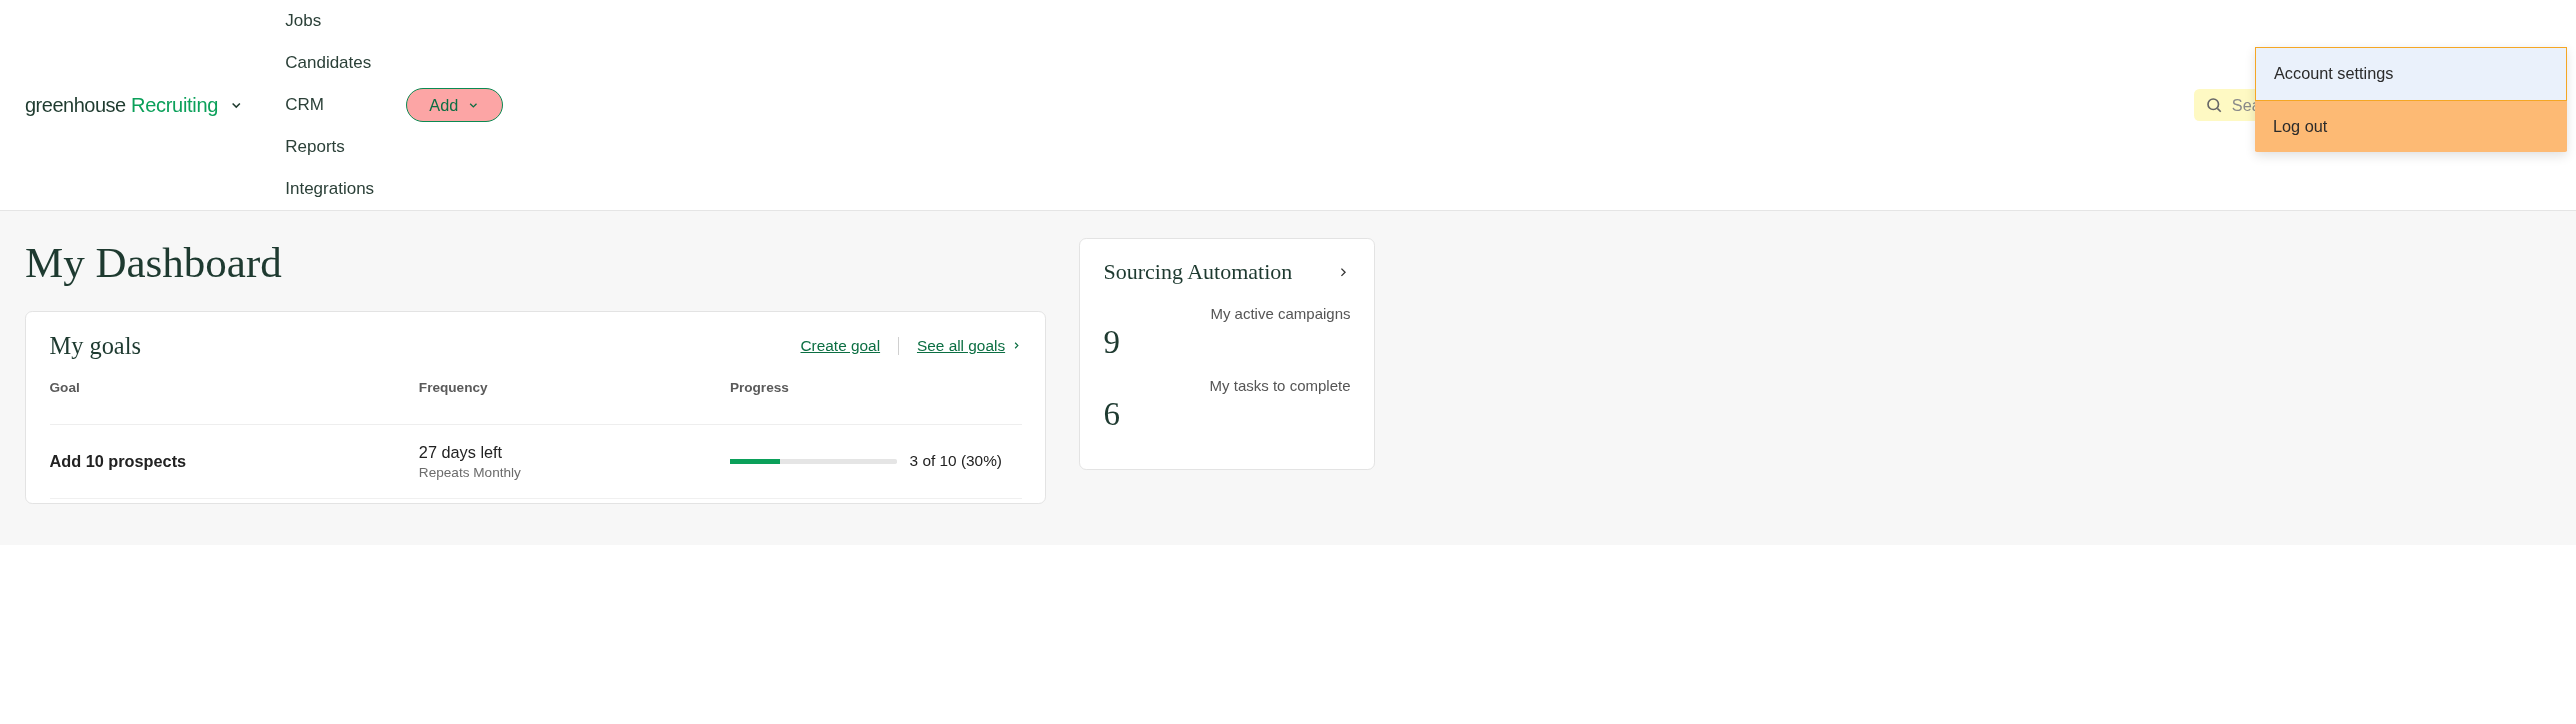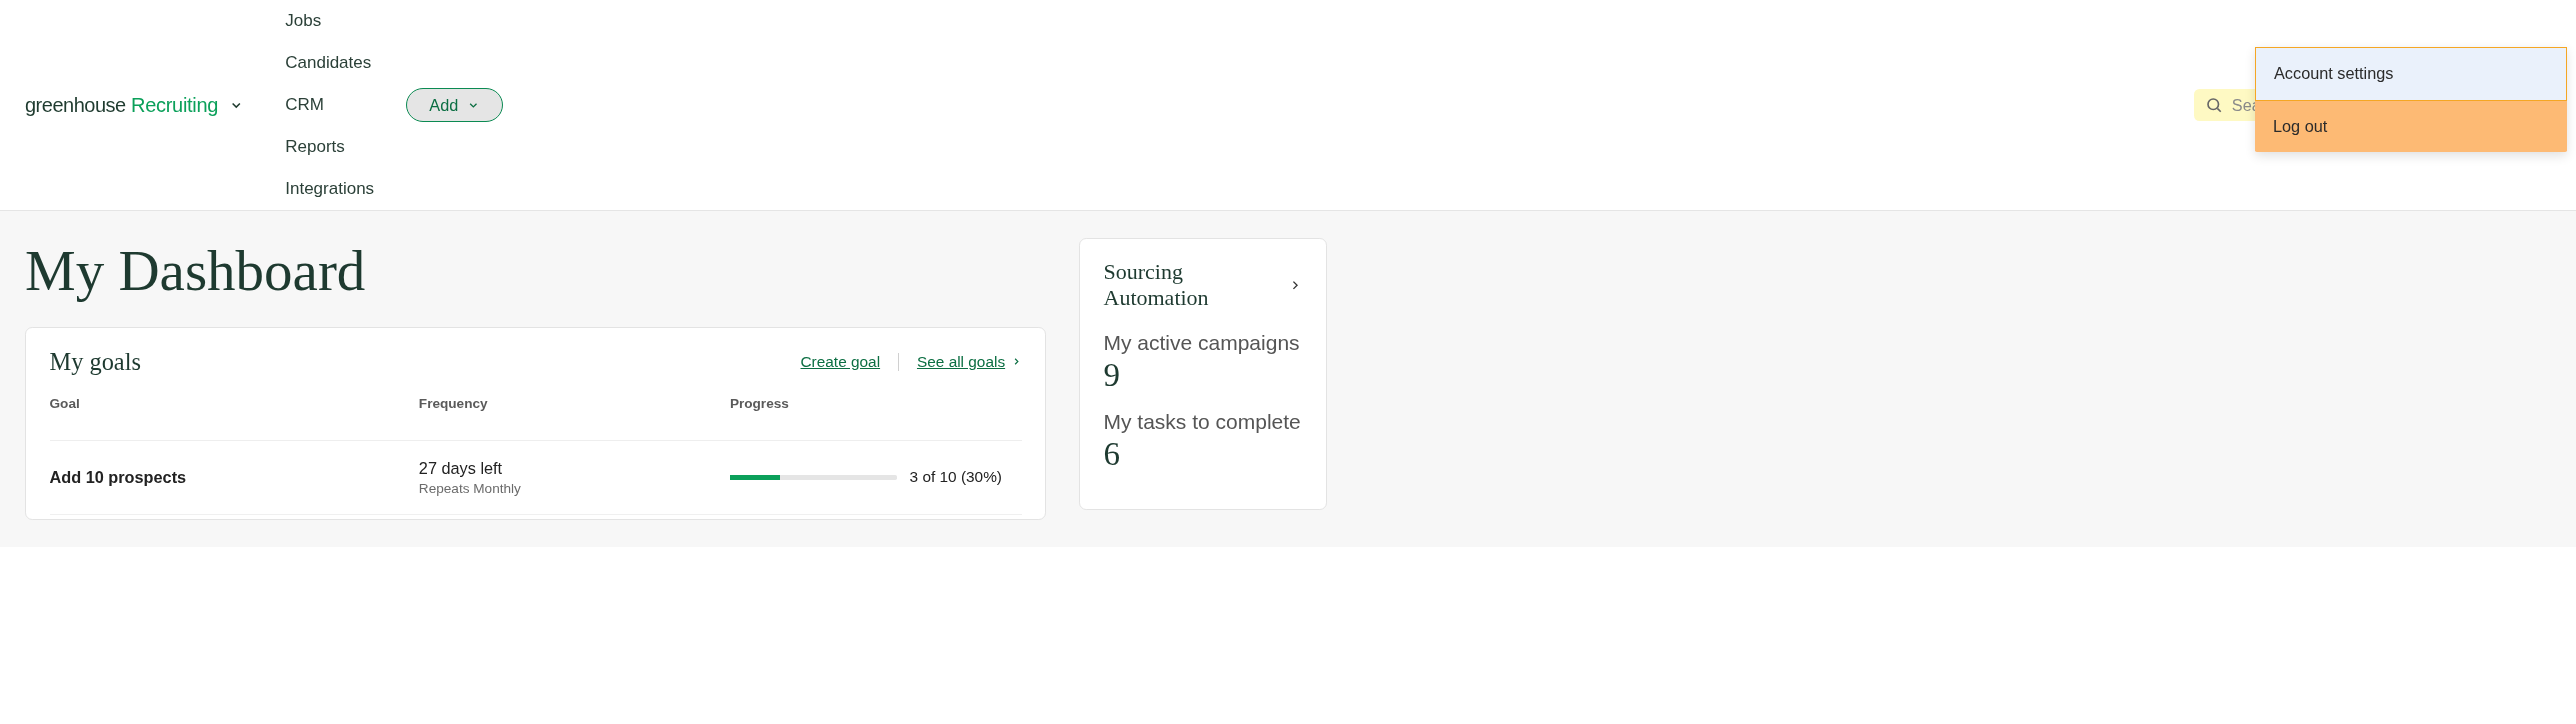--- a/index.html
+++ b/index.html
@@ -55,21 +55,21 @@
       color: #2b4038;
       cursor: pointer;
     }
     .add-btn {
       margin-left: 25px;
       border: 1.4px solid #0b8a52;
       color: #0b6e42;
       border-radius: 20px;
       padding: 6.3px 22px;
       font-size: 16.3px;
-      background: #e5e5e5;
+      background: #fca5a5;
       display: inline-flex;
       align-items: center;
       gap: 9px;
       cursor: pointer;
     }
     .spacer {
       flex: 1;
     }
     .search-wrap {
       display: flex;
@@ -144,21 +144,21 @@
     .page-body {
       background: #f7f7f7;
       padding: 27px 25px;
       min-height: 334px;
       display: flex;
       gap: 33px;
       align-items: flex-start;
     }
     .page-title {
       font-family: Georgia, "Times New Roman", serif;
-      font-size: 57px;
+      font-size: 43px;
       font-weight: 400;
       color: #1e3a30;
       margin-bottom: 23.5px;
     }
     .main-col {
       flex: 1;
       max-width: 1021px;
     }
     .card {
       background: #fff;
@@ -250,43 +250,44 @@
       left: 0;
       top: 0;
       bottom: 0;
       background: #0ba05a;
     }
     .progress-text {
       font-size: 15.4px;
       color: #222;
     }
     .side-col {
-      width: 248px;
+      width: 296px;
     }
     .side-card {
       background: #fff;
       border: 0.9px solid #e3e3e3;
       border-radius: 7.2px;
       padding: 20px 23.5px;
     }
     .side-head {
       display: flex;
       align-items: center;
       justify-content: space-between;
       margin-bottom: 20px;
     }
     .side-title {
       font-family: Georgia, "Times New Roman", serif;
       font-size: 22px;
       color: #1e3a30;
     }
     .stat-label {
-      font-size: 21px;
+      font-size: 15px;
       color: #555;
       margin-bottom: 1.8px;
+      text-align: right;
     }
     .stat-value {
       font-family: Georgia, "Times New Roman", serif;
       font-size: 33px;
       color: #1e3a30;
       margin-bottom: 16.3px;
     }
     svg { display: block; }
   </style>
 </head>

